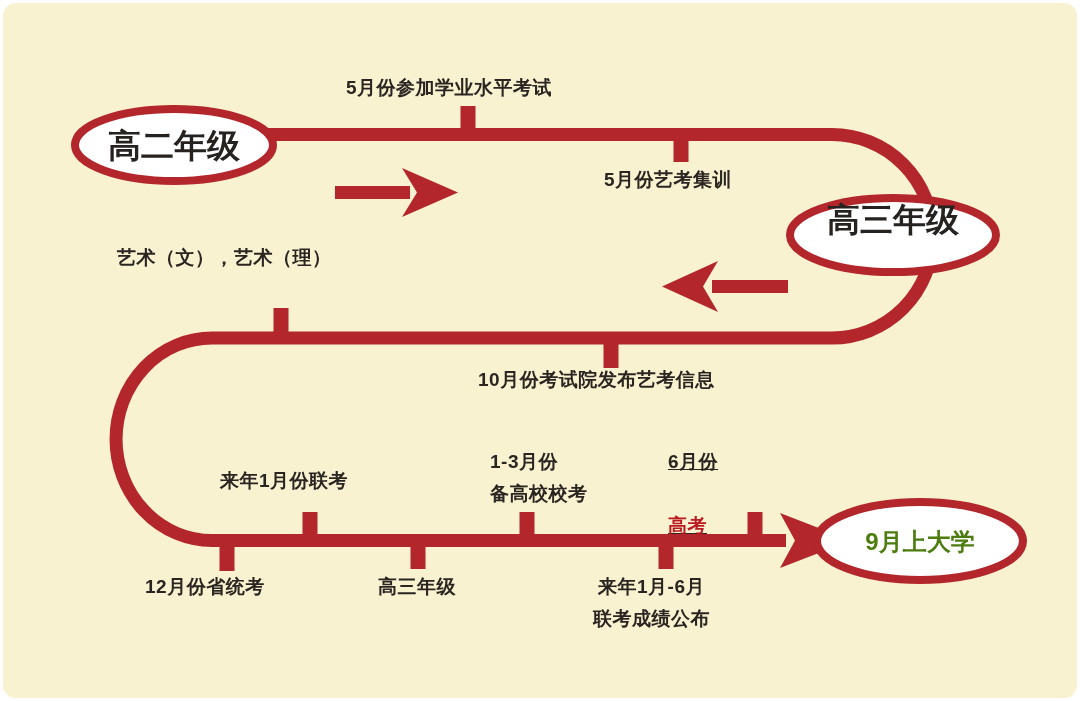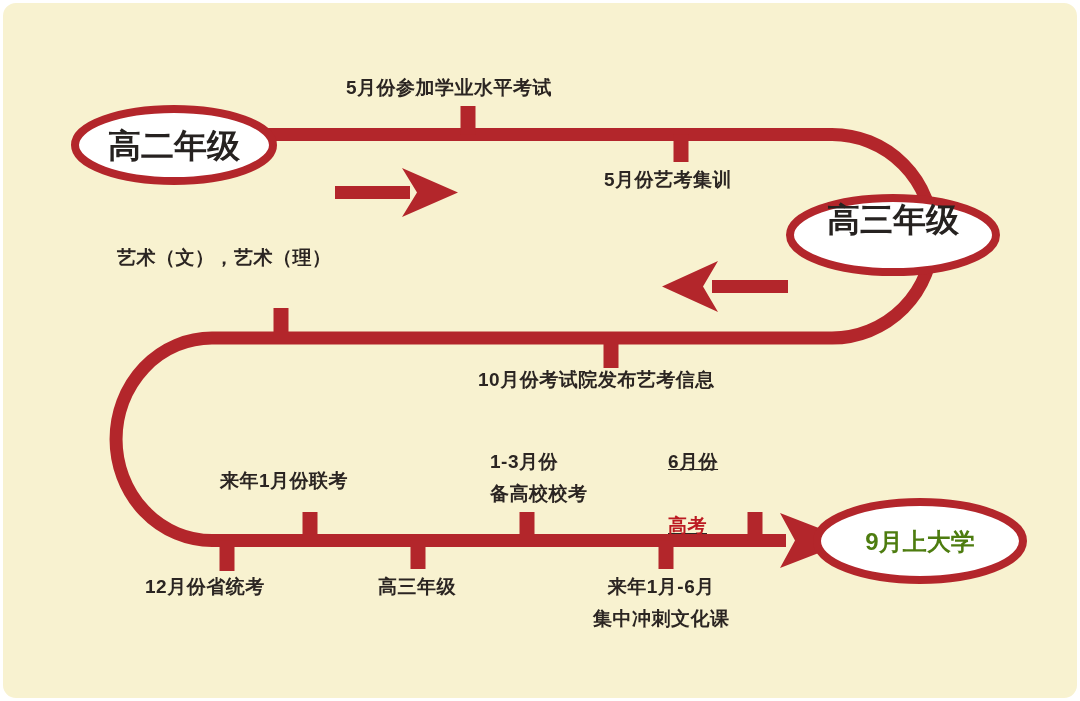--- a/index.html
+++ b/index.html
@@ -126,14 +126,14 @@
 <div class="label" style="left:145px; top:571px;">
   <span>12月份省统考</span>
 </div>
 
 <div class="label" style="left:378px; top:571px;">
   <span>高三年级</span>
 </div>
 
 <div class="label" style="left:593px; top:571px;text-align:center;">
   <span>来年1月-6月</span>
-  <span>集中冲刺文化课</span>
+  <span>联考成绩公布</span>
 </div>
 
 </body></html>

